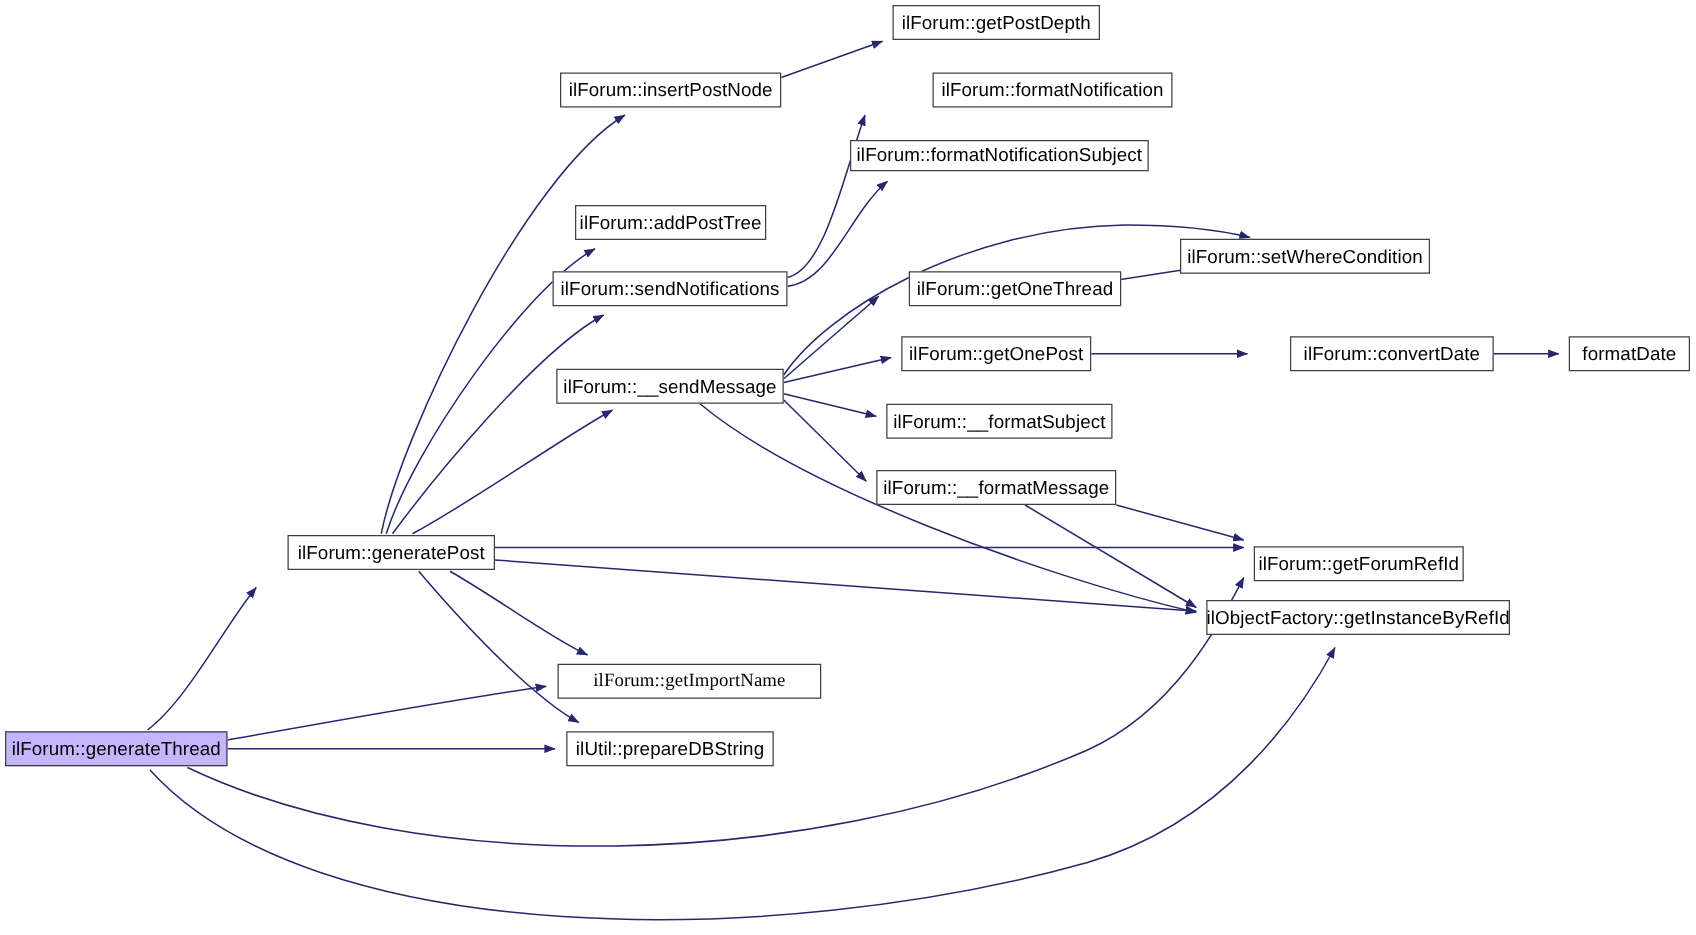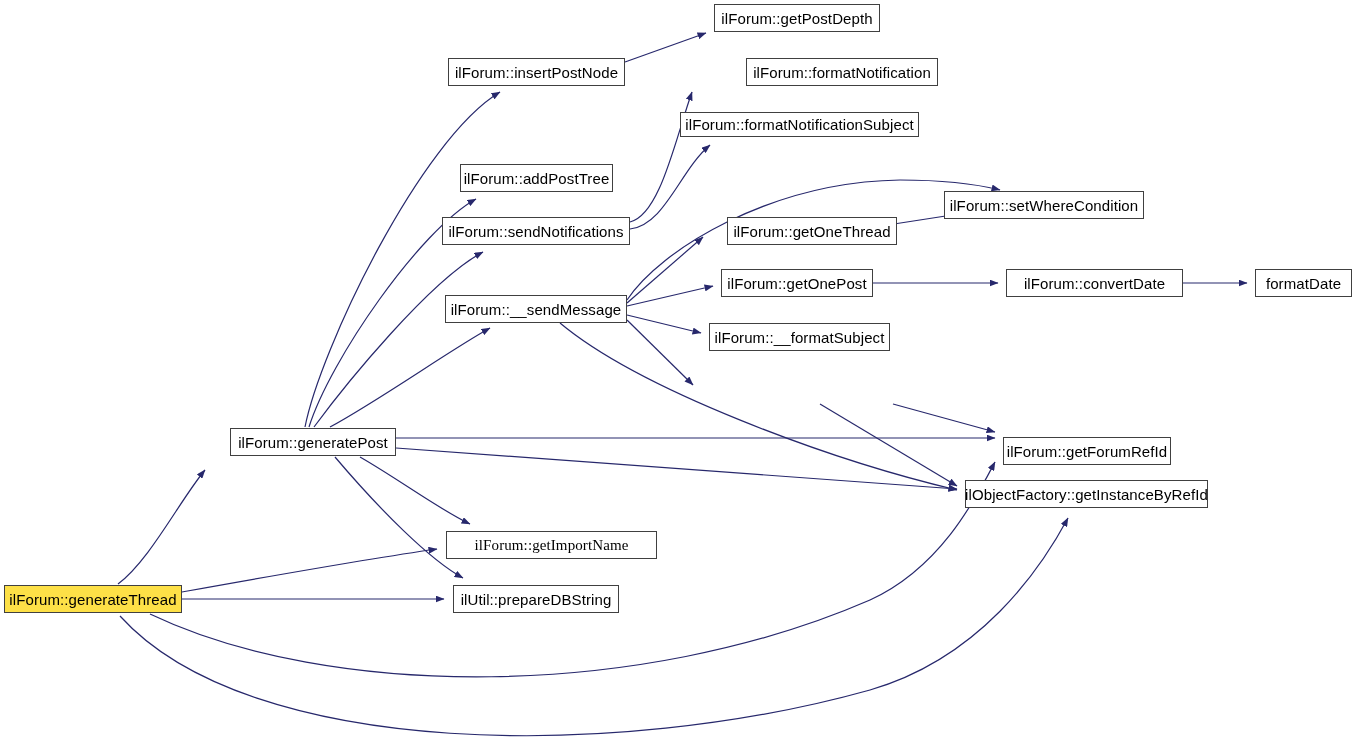--- a/index.html
+++ b/index.html
@@ -40,21 +40,21 @@
     font-size: 15px;
     line-height: 1;
     display: flex;
     align-items: center;
     justify-content: center;
     white-space: nowrap;
     letter-spacing: 0.1px;
     cursor: default;
   }
   .node.highlight {
-    background: #fde047;
+    background: #c4b5fd;
   }
   .node-label {
     display: block;
     padding: 0 7px;
   }
 </style>
 </head>
 <body>
 
 <div id="graph-root">
@@ -132,24 +132,27 @@
       </div>
       <div class="node" style="left: 727px; top: 217px; width: 170px; height: 28px;">
         <span class="node-label">ilForum::getOneThread</span>
       </div>
       <div class="node" style="left: 721px; top: 269px; width: 152px; height: 28px;">
         <span class="node-label">ilForum::getOnePost</span>
       </div>
       <div class="node" style="left: 709px; top: 323px; width: 181px; height: 28px;">
         <span class="node-label">ilForum::__formatSubject</span>
       </div>
+      <div class="node" style="left: 701px; top: 376px; width: 192px; height: 28px;">
+        <span class="node-label">ilForum::__formatMessage</span>
+      </div>
       <div class="node" style="left: 944px; top: 191px; width: 200px; height: 28px;">
         <span class="node-label">ilForum::setWhereCondition</span>
       </div>
-      <div class="node" style="left: 1006px; top: 269px; width: 177px; height: 28px;">
+      <div class="node" style="left: 1032px; top: 269px; width: 163px; height: 28px;">
         <span class="node-label">ilForum::convertDate</span>
       </div>
       <div class="node" style="left: 1255px; top: 269px; width: 97px; height: 28px;">
         <span class="node-label">formatDate</span>
       </div>
       <div class="node" style="left: 1003px; top: 427px; width: 168px; height: 28px; margin-top: 10px;">
         <span class="node-label">ilForum::getForumRefId</span>
       </div>
       <div class="node" style="left: 965px; top: 480px; width: 243px; height: 28px;">
         <span class="node-label">ilObjectFactory::getInstanceByRefId</span>

